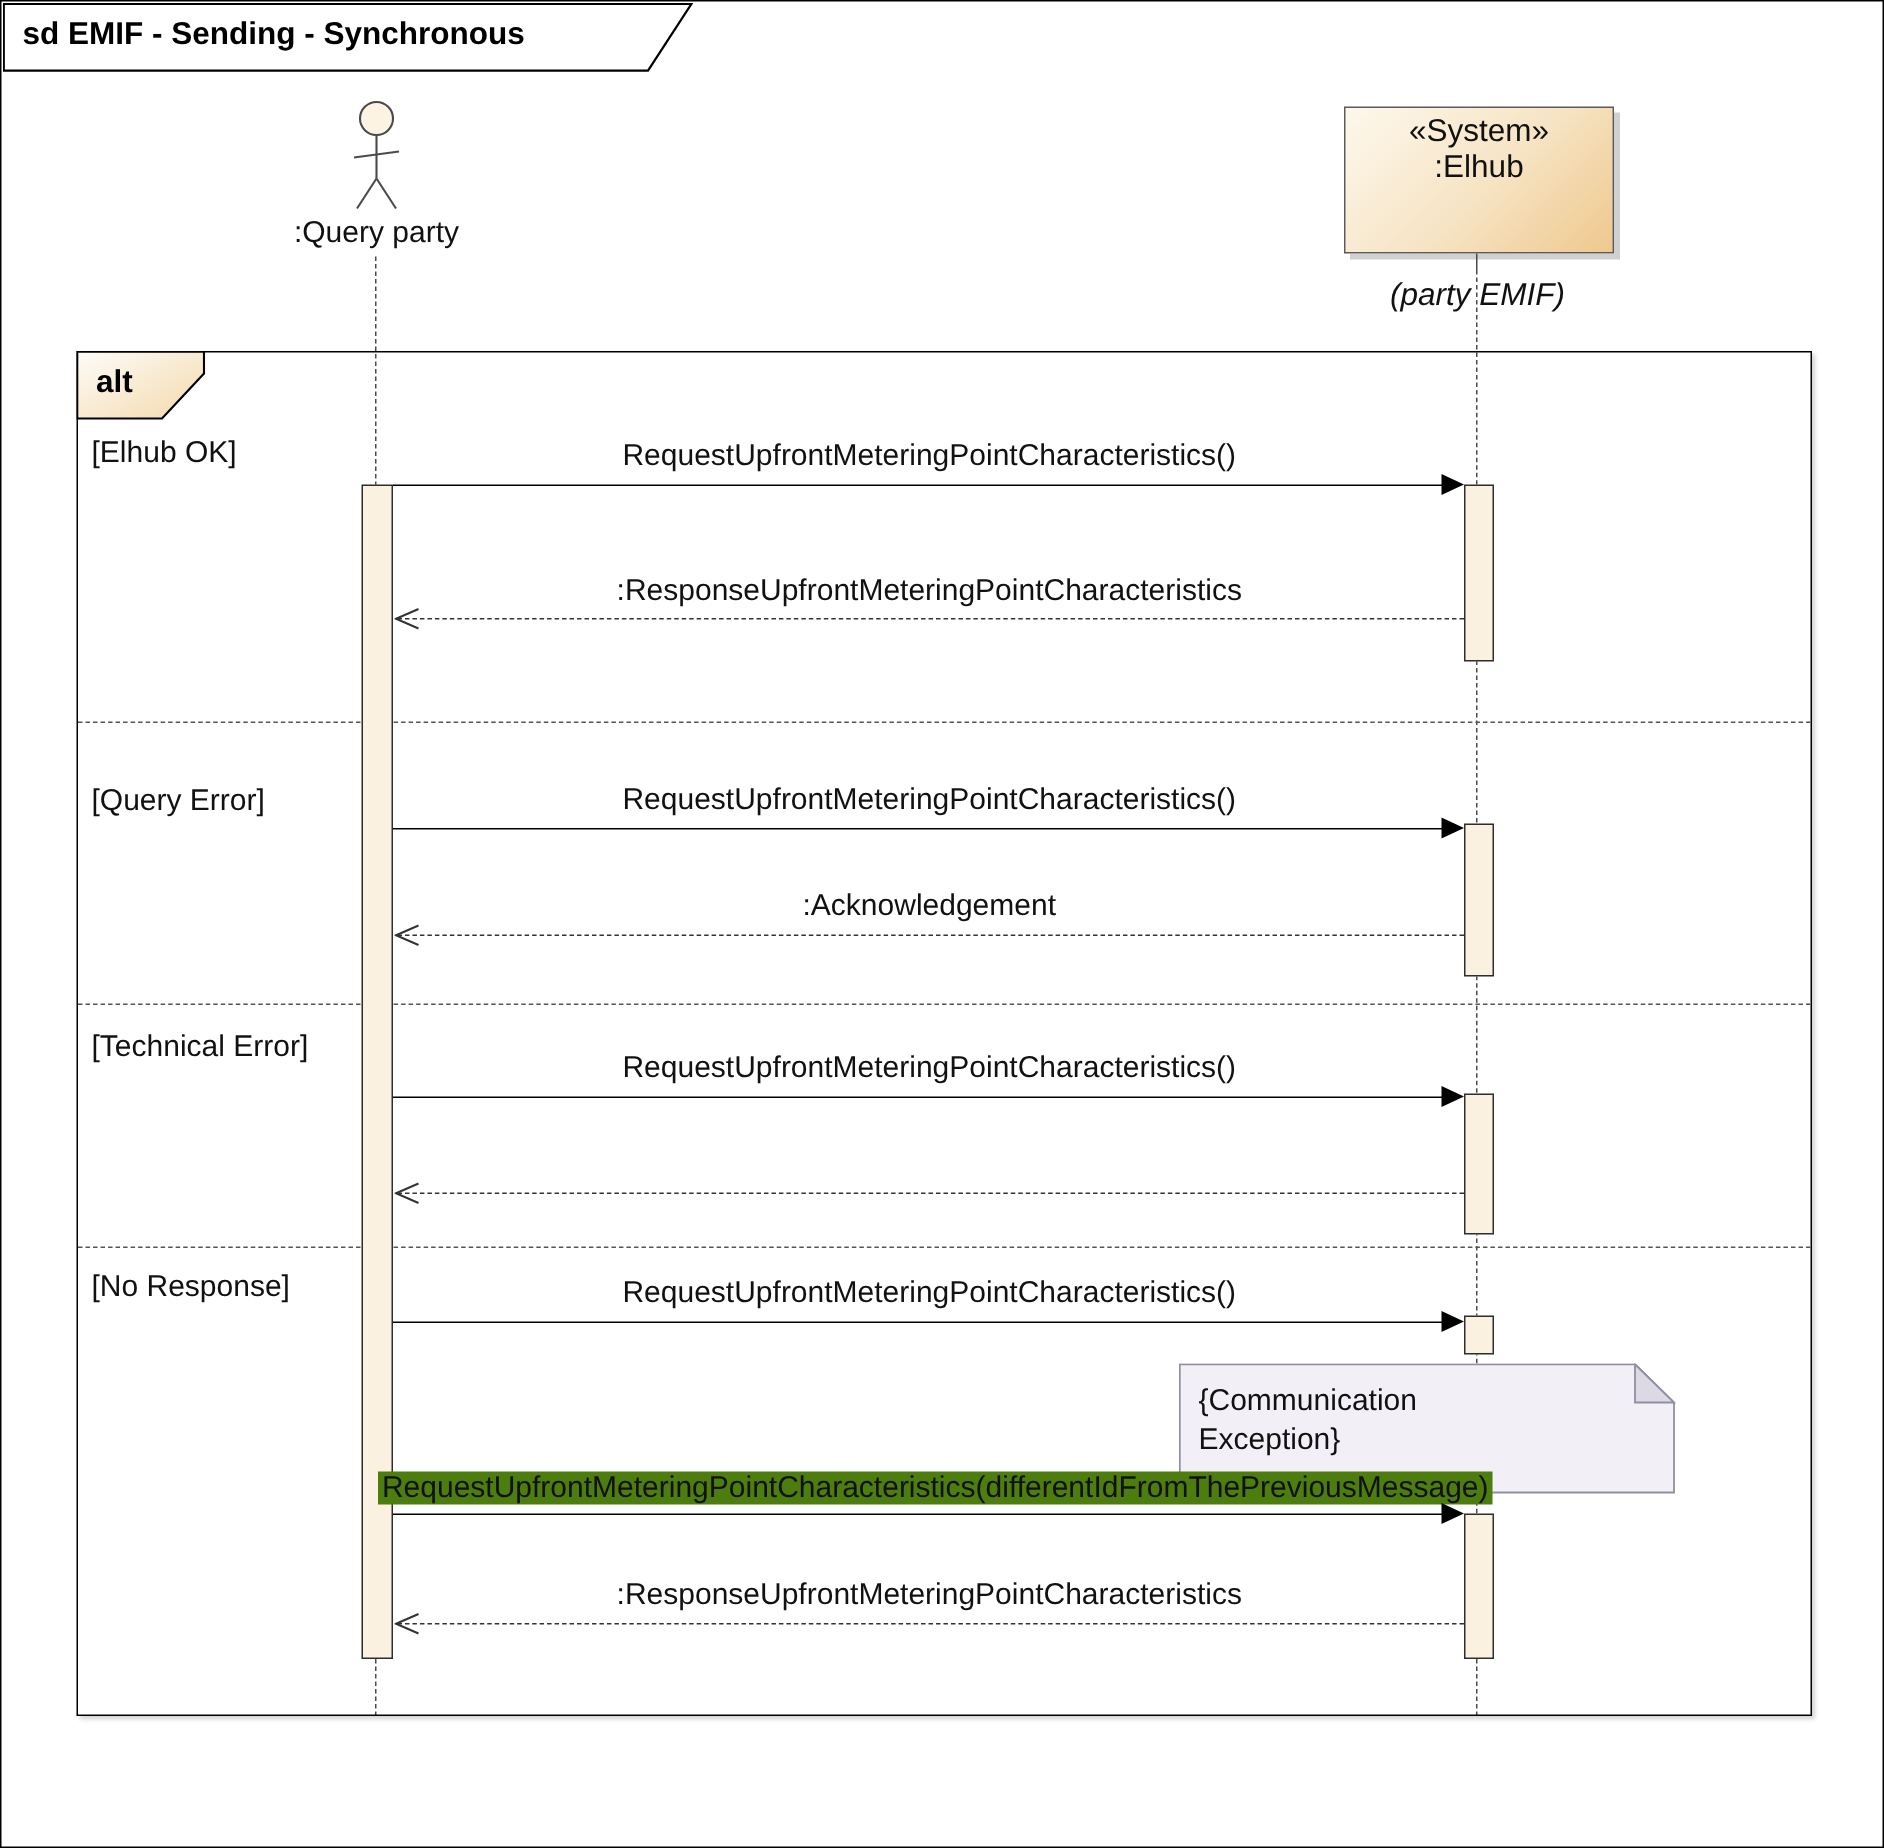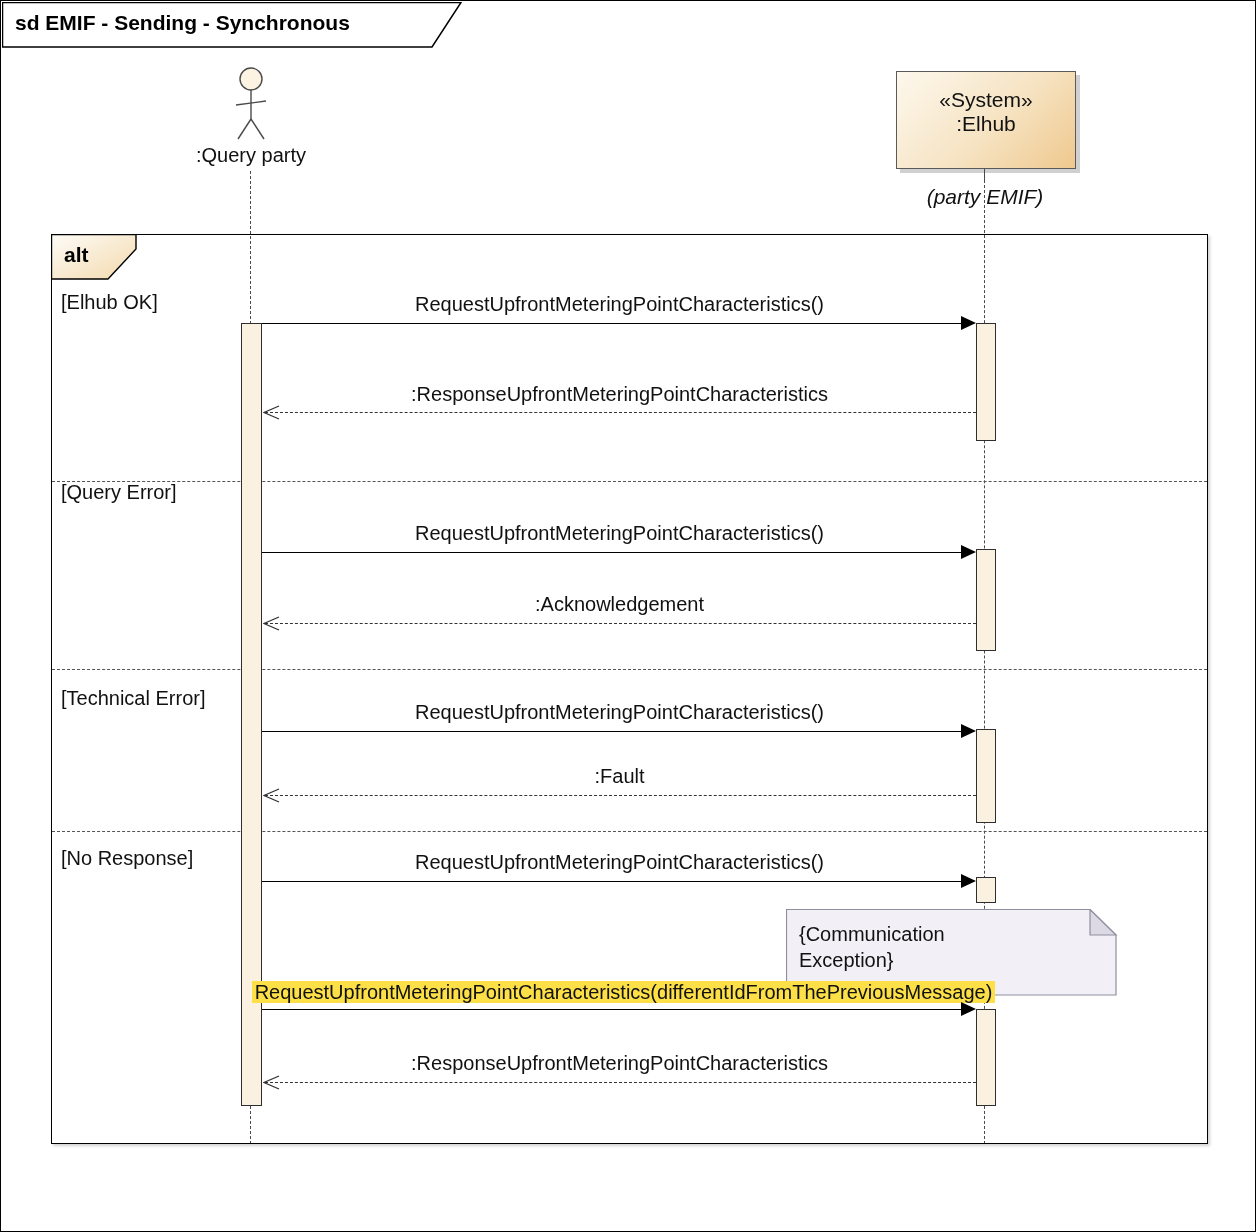--- a/index.html
+++ b/index.html
@@ -10,27 +10,27 @@
   .return-line{height:0;border-top:1px dashed #333;}
   .arrow-solid{width:0;height:0;border-top:7px solid transparent;border-bottom:7px solid transparent;border-left:15px solid #000;}
   .activation{background:#fbf1e1;border:1px solid #2e2e2e;box-sizing:border-box;}
   .lifeline{width:0;border-left:1px dashed #4a4a4a;}
   .separator{height:0;border-top:1px dashed #555;}
   .guard{font-size:20px;color:#111;white-space:nowrap;}
   .tab-text{font-weight:bold;font-size:21px;color:#000;white-space:nowrap;text-align:right;}
   .sys-box{background:linear-gradient(135deg,#fdf8ed 0%,#f6e3c2 55%,#efc88e 100%);
            border:1px solid #5a5a5a;box-shadow:4px 4px 0 rgba(170,170,170,.55);
            box-sizing:border-box;text-align:center;}
-  .sys-stereotype{font-size:21px;color:#111;margin-top:16px;text-align:center;}
+  .sys-stereotype{font-size:21px;color:#111;margin-top:4px;text-align:center;}
   .sys-name{font-size:21px;color:#111;margin-top:0;}
   .origin-label{font-size:21px;font-style:italic;color:#111;text-align:center;white-space:nowrap;}
   .actor-label{font-size:20px;color:#111;text-align:center;white-space:nowrap;}
   .alt-frame{border:1px solid #000;box-shadow:2px 2px 3px rgba(0,0,0,.18);box-sizing:border-box;}
   .note-text{font-size:20px;color:#111;line-height:26px;}
-  .white-bg{background:#fde047;padding:0 3px;}
+  .white-bg{background:#4d7c0f;padding:0 3px;}
 </style>
 </head>
 <body>
 
 <div id="canvas">
 
   <svg class="abs" style="left:1px;top:1px;" width="462" height="47">
     <path d="M0.5,0.5 H459 L430,45 H0.5 Z" fill="#ffffff" stroke="#000" stroke-width="1.5"></path>
   </svg>
   <div class="abs tab-text" style="left:14px;top:10px;">sd EMIF - Sending - Synchronous</div>
@@ -65,21 +65,21 @@
     </defs>
     <path d="M0.5,0.5 H85 V15 L57,45 H0.5 Z" fill="url(#altgrad)" stroke="#000" stroke-width="1.4"></path>
   </svg>
   <div class="abs tab-text" style="left:63px;top:242px;">alt</div>
 
   <div class="abs separator" style="left:51px;top:480px;width:1155px;"></div>
   <div class="abs separator" style="left:51px;top:668px;width:1155px;"></div>
   <div class="abs separator" style="left:51px;top:830px;width:1155px;"></div>
 
   <div class="abs guard" style="left:60px;top:290px;">[Elhub OK]</div>
-  <div class="abs guard" style="left:60px;top:480px;">[Query Error]</div>
+  <div class="abs guard" style="left:60px;top:522px;">[Query Error]</div>
   <div class="abs guard" style="left:60px;top:686px;">[Technical Error]</div>
   <div class="abs guard" style="left:60px;top:846px;">[No Response]</div>
 
   <div class="abs activation" style="left:240px;top:322px;width:21px;height:783px;"></div>
   <div class="abs activation" style="left:975px;top:322px;width:20px;height:118px;"></div>
   <div class="abs activation" style="left:975px;top:548px;width:20px;height:102px;"></div>
   <div class="abs activation" style="left:975px;top:728px;width:20px;height:94px;"></div>
   <div class="abs activation" style="left:975px;top:876px;width:20px;height:26px;"></div>
   <div class="abs activation" style="left:975px;top:1008px;width:20px;height:97px;"></div>
 
@@ -100,21 +100,20 @@
   <div class="abs msg-label" style="left:262px;top:592px;width:713px;">:Acknowledgement</div>
   <div class="abs return-line" style="left:264px;top:622px;width:711px;"></div>
   <svg class="abs" style="left:262px;top:615px;" width="17" height="15">
     <polyline points="16,1 1,7.5 16,14" fill="none" stroke="#333" stroke-width="1.3"></polyline>
   </svg>
 
   <div class="abs msg-label" style="left:262px;top:700px;width:713px;">RequestUpfrontMeteringPointCharacteristics()</div>
   <div class="abs call-line" style="left:261px;top:730px;width:700px;"></div>
   <div class="abs arrow-solid" style="left:960px;top:723px;"></div>
 
-  <div class="abs msg-label" style="left:262px;top:764px;width:713px;">:Fault</div>
   <div class="abs return-line" style="left:264px;top:794px;width:711px;"></div>
   <svg class="abs" style="left:262px;top:787px;" width="17" height="15">
     <polyline points="16,1 1,7.5 16,14" fill="none" stroke="#333" stroke-width="1.3"></polyline>
   </svg>
 
   <div class="abs msg-label" style="left:262px;top:850px;width:713px;">RequestUpfrontMeteringPointCharacteristics()</div>
   <div class="abs call-line" style="left:261px;top:880px;width:700px;"></div>
   <div class="abs arrow-solid" style="left:960px;top:873px;"></div>
 
   <svg class="abs" style="left:785px;top:908px;z-index:2;" width="332" height="88">

